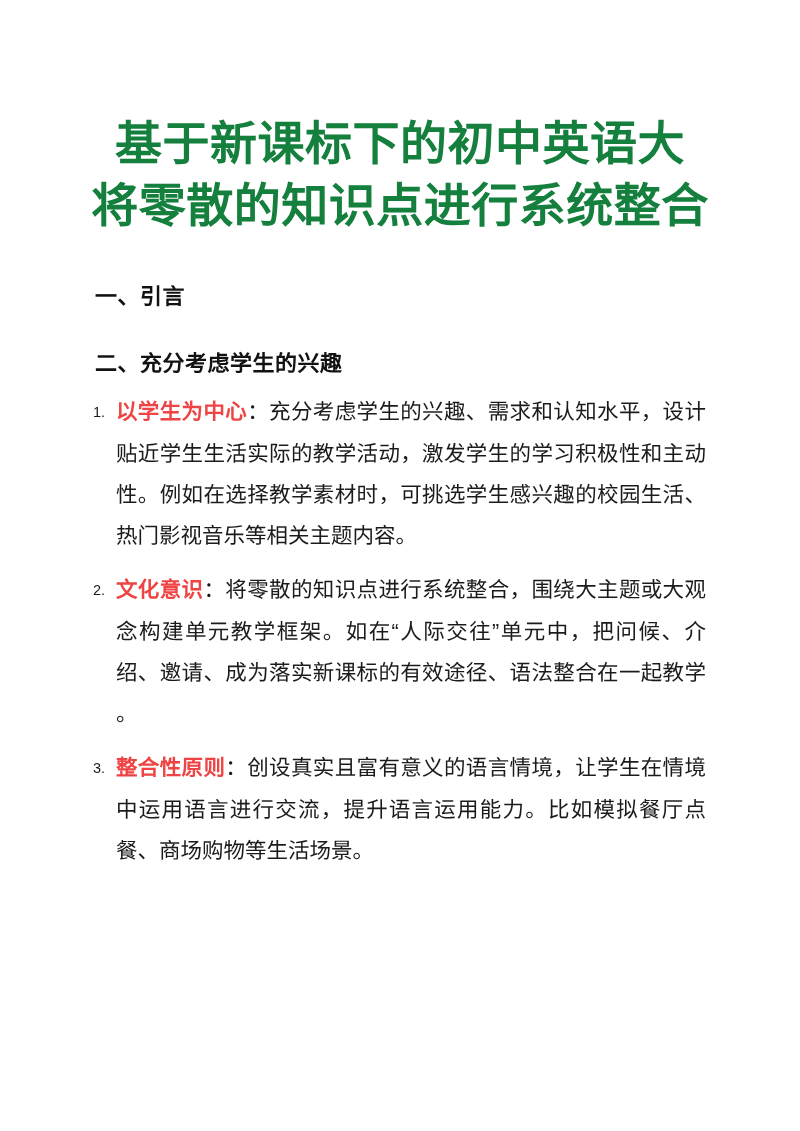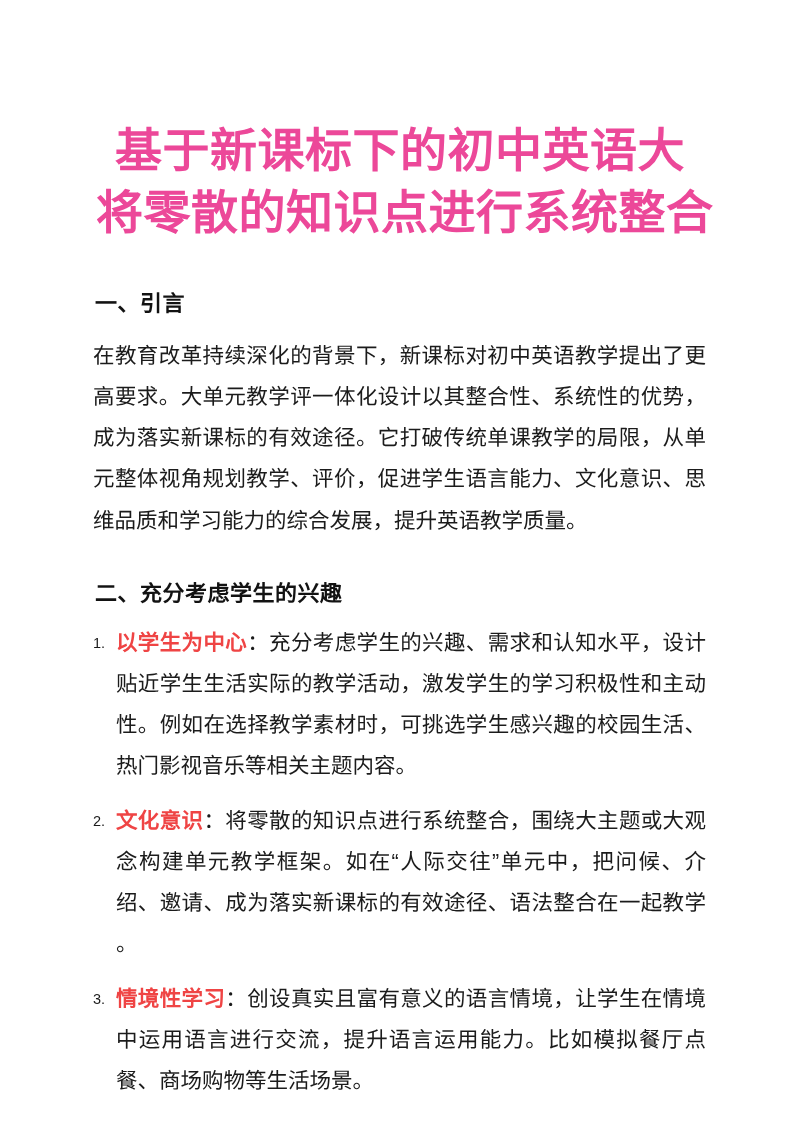--- a/index.html
+++ b/index.html
@@ -20,24 +20,24 @@
   .page {
     position: absolute;
     inset: 0;
     background: #ffffff;
     padding: 0;
     box-sizing: border-box;
   }
 
   
   .doc-title {
-    margin: 8px;
+    margin: 1px;
     padding: 112px 88px 0 88px;
     text-align: center;
-    color: #ec4899;
+    color: #15803d;
     font-size: 47px;
     font-weight: 700;
     line-height: 1.32;
     letter-spacing: 0.5px;
     word-break: break-all;
   }
   .doc-title .tline {
     display: block;
     white-space: nowrap;
   }
@@ -109,29 +109,28 @@
 
 <div class="page">
 
   <h1 class="doc-title">
     <span class="tline">基于新课标下的初中英语大</span>
     <span class="tline">将零散的知识点进行系统整合</span>
   </h1>
 
   <h2 class="section-heading h-intro">一、引言</h2>
 
-  <p class="body-para p-intro">在教育改革持续深化的背景下，新课标对初中英语教学提出了更高要求。大单元教学评一体化设计以其整合性、系统性的优势，成为落实新课标的有效途径。它打破传统单课教学的局限，从单元整体视角规划教学、评价，促进学生语言能力、文化意识、思维品质和学习能力的综合发展，提升英语教学质量。</p>
 
   <h2 class="section-heading h-concepts">二、充分考虑学生的兴趣</h2>
 
   <ol class="concept-list">
     <li>
       <span class="li-marker">1.</span><span class="li-term">以学生为中心</span><span class="li-sep">：</span><span>充分考虑学生的兴趣、需求和认知水平，设计贴近学生生活实际的教学活动，激发学生的学习积极性和主动性。例如在选择教学素材时，可挑选学生感兴趣的校园生活、热门影视音乐等相关主题内容。</span>
     </li>
     <li>
       <span class="li-marker">2.</span><span class="li-term">文化意识</span><span class="li-sep">：</span><span>将零散的知识点进行系统整合，围绕大主题或大观念构建单元教学框架。如在“人际交往”单元中，把问候、介绍、邀请、成为落实新课标的有效途径、语法整合在一起教学 。</span>
     </li>
     <li>
-      <span class="li-marker">3.</span><span class="li-term">情境性学习</span><span class="li-sep">：</span><span>创设真实且富有意义的语言情境，让学生在情境中运用语言进行交流，提升语言运用能力。比如模拟餐厅点餐、商场购物等生活场景。</span>
+      <span class="li-marker">3.</span><span class="li-term">整合性原则</span><span class="li-sep">：</span><span>创设真实且富有意义的语言情境，让学生在情境中运用语言进行交流，提升语言运用能力。比如模拟餐厅点餐、商场购物等生活场景。</span>
     </li>
   </ol>
 
 </div>
 
 </body></html>

